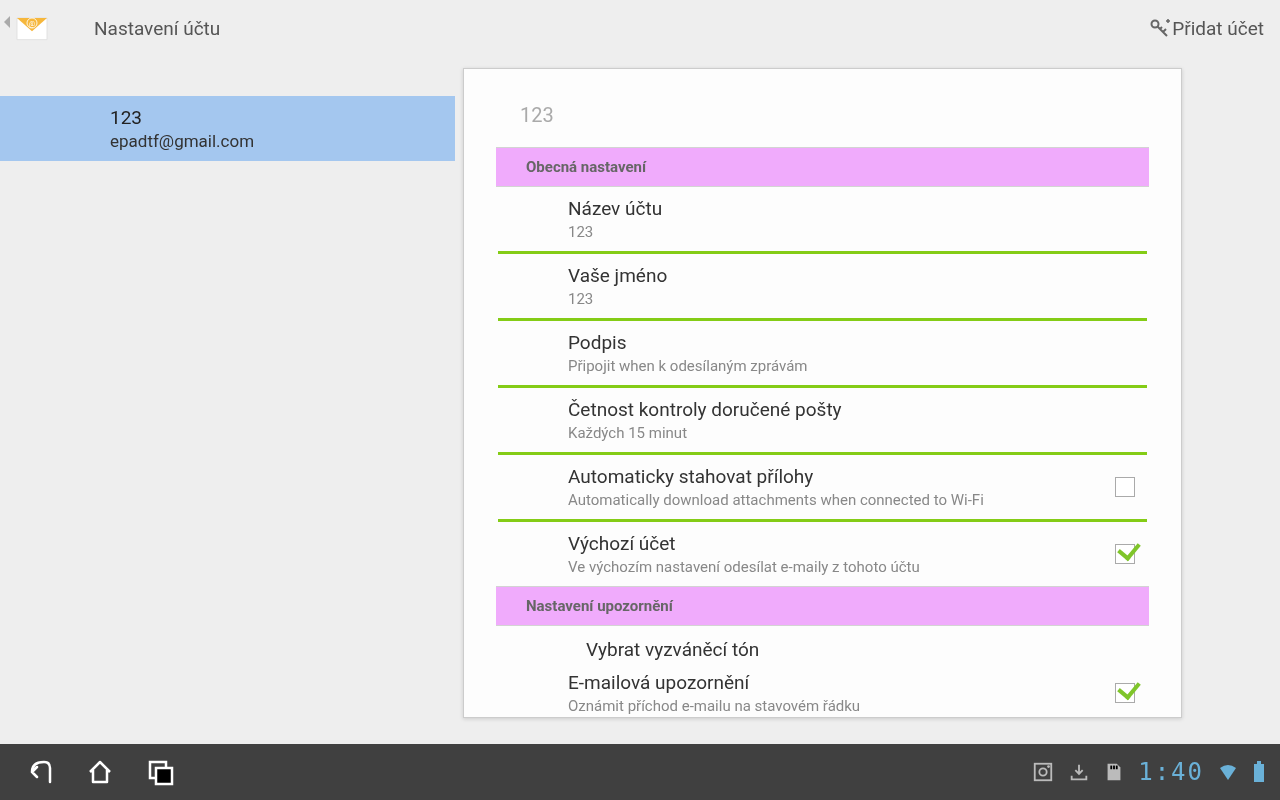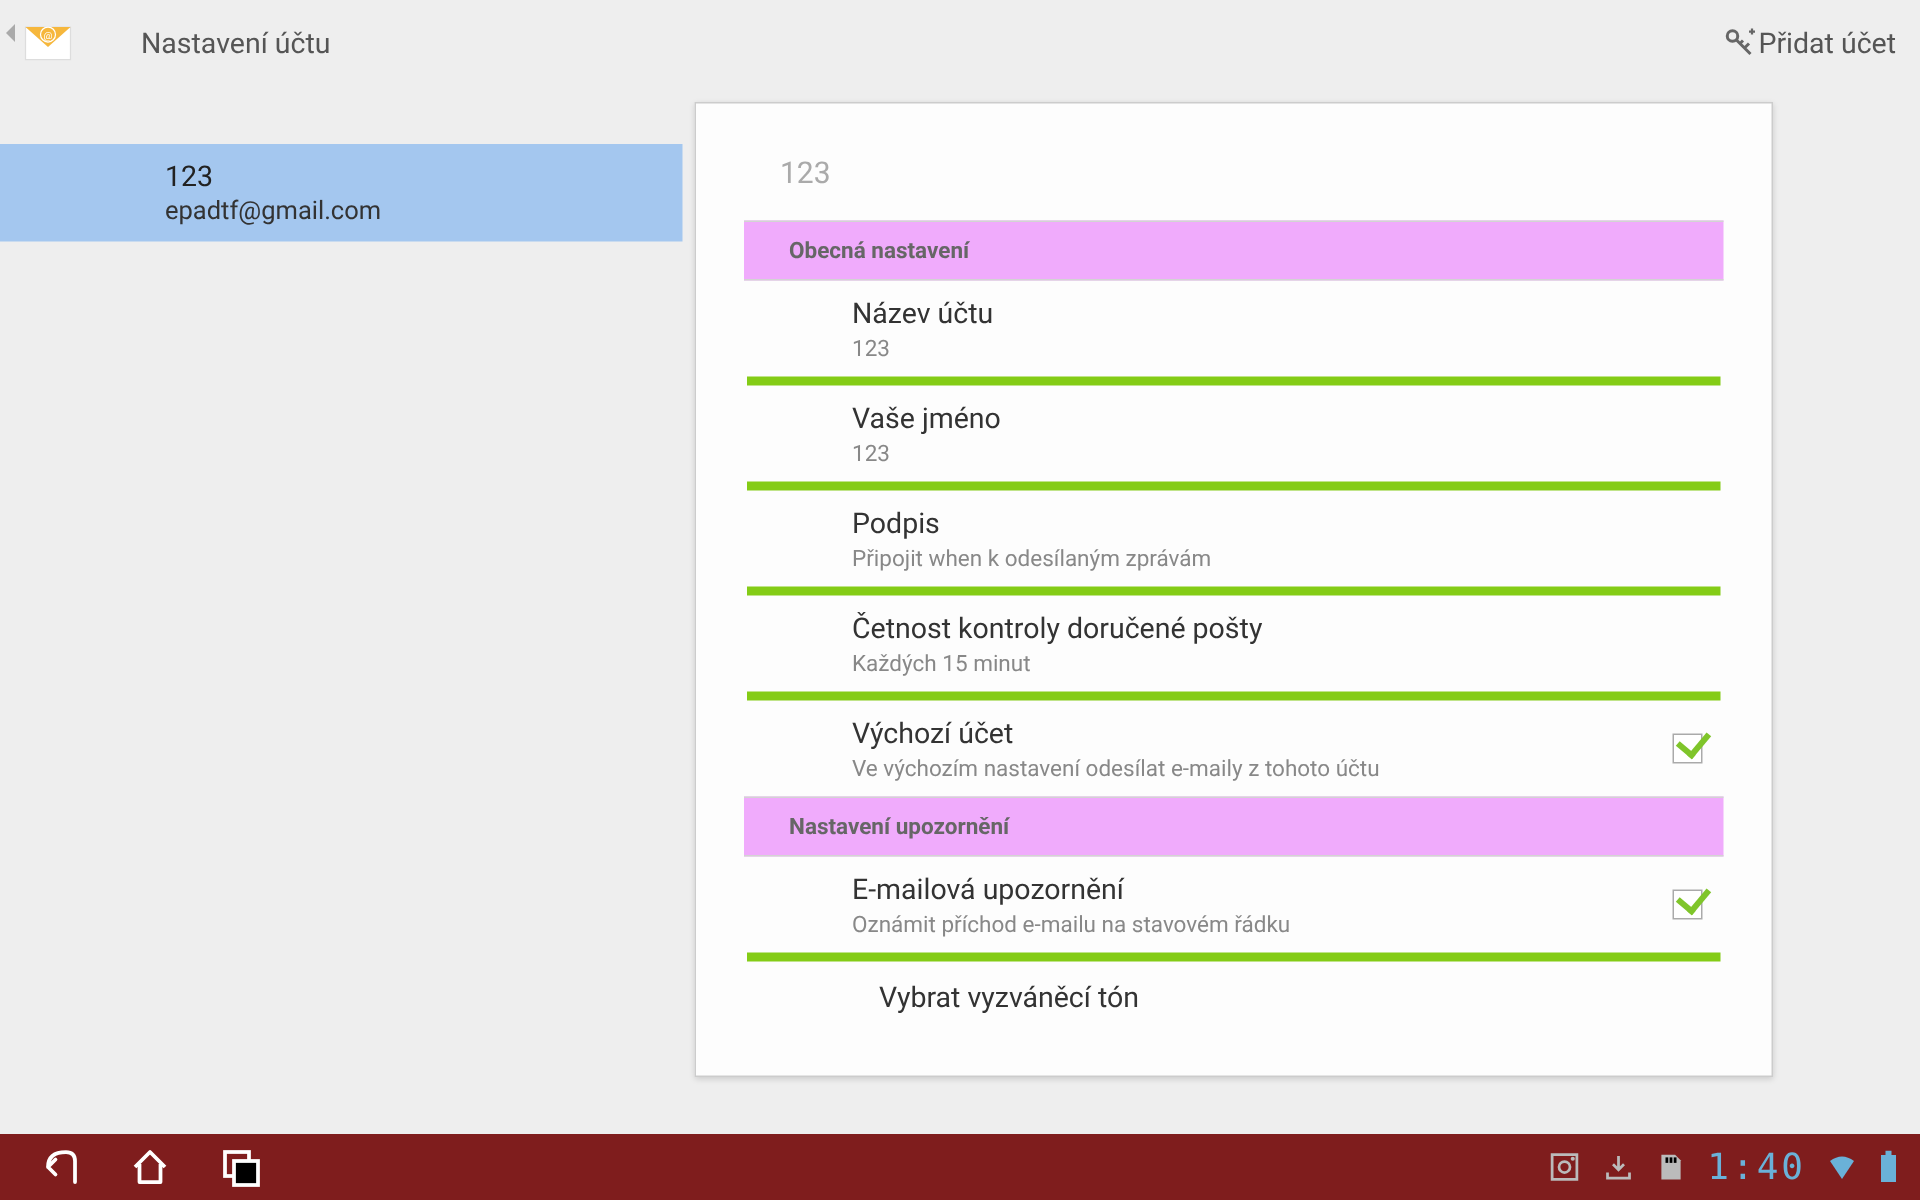--- a/index.html
+++ b/index.html
@@ -83,21 +83,21 @@
     background:#f0abfc;
     border:1px solid #d3d3d3;
     border-left:none;border-right:none;
     font-size:15px; font-weight:bold; color:#666;
     padding:10px 0 10px 30px;
     margin: 0 -2px;
   }
   .settings-list{}
   .row{
     display:flex; align-items:center;
-    border-bottom:6px solid #84cc16;
+    border-bottom:3px solid #84cc16;
     padding:10px 12px 10px 70px;
     min-height:64px;
     cursor:pointer;
   }
   .row:last-child{border-bottom:none;}
   .row .txt{flex:1;}
   .row .row-title{ font-size:19px; color:#333; }
   .row .row-sub{ font-size:15px; color:#888; margin-top:3px;}
   .checkbox{
     width:20px;height:20px;
@@ -118,22 +118,22 @@
     border-left:4px solid #7fc52a;
     border-bottom:4px solid #7fc52a;
     transform:rotate(-50deg);
   }
   .row.last-partial{ border-bottom:none; padding-bottom:0; min-height:30px; align-items:flex-start;}
   .row.last-partial .row-title{ margin-top:2px;}
 
   
   .sysbar{
     position:absolute; left:0; right:0; bottom:0;
-    height:44px;
-    background:#7f1d1d;
+    height:56px;
+    background:#404040;
     display:flex; align-items:center;
     padding:0 10px;
     color:#ccc;
   }
   .sysbtn{
     width:60px;height:56px;
     display:flex;align-items:center;justify-content:center;
     cursor:pointer;
   }
   .sysbar .spacer{flex:1;}
@@ -215,41 +215,48 @@
           </div>
         </div>
         <div class="row">
           <div class="txt">
             <div class="row-title">Četnost kontroly doručené pošty</div>
             <div class="row-sub">Každých 15 minut</div>
           </div>
         </div>
         <div class="row">
           <div class="txt">
+            <div class="row-title">Automaticky stahovat přílohy</div>
+            <div class="row-sub">Automatically download attachments when connected to Wi-Fi</div>
+          </div>
+          <div class="checkbox"></div>
+        </div>
+        <div class="row">
+          <div class="txt">
             <div class="row-title">Výchozí účet</div>
             <div class="row-sub">Ve výchozím nastavení odesílat e-maily z tohoto účtu</div>
           </div>
           <div class="checkbox checked"></div>
         </div>
       </div>
 
       <div class="group-header">Nastavení upozornění</div>
 
       <div class="settings-list">
-        <div class="row">
-          <div class="txt">
-            <div class="row-title">E-mailová upozornění</div>
-            <div class="row-sub">Oznámit příchod e-mailu na stavovém řádku</div>
-          </div>
-          <div class="checkbox checked"></div>
-        </div>
         <div class="row last-partial">
           <div class="txt" style="padding-left:18px;">
             <div class="row-title">Vybrat vyzváněcí tón</div>
           </div>
+        </div>
+        <div class="row">
+          <div class="txt">
+            <div class="row-title">E-mailová upozornění</div>
+            <div class="row-sub">Oznámit příchod e-mailu na stavovém řádku</div>
+          </div>
+          <div class="checkbox checked"></div>
         </div>
       </div>
 
     </div>
   </div>
 </div>
 
 <div class="sysbar">
   <div class="sysbtn">
     <svg width="32" height="32" viewBox="0 0 32 32">

